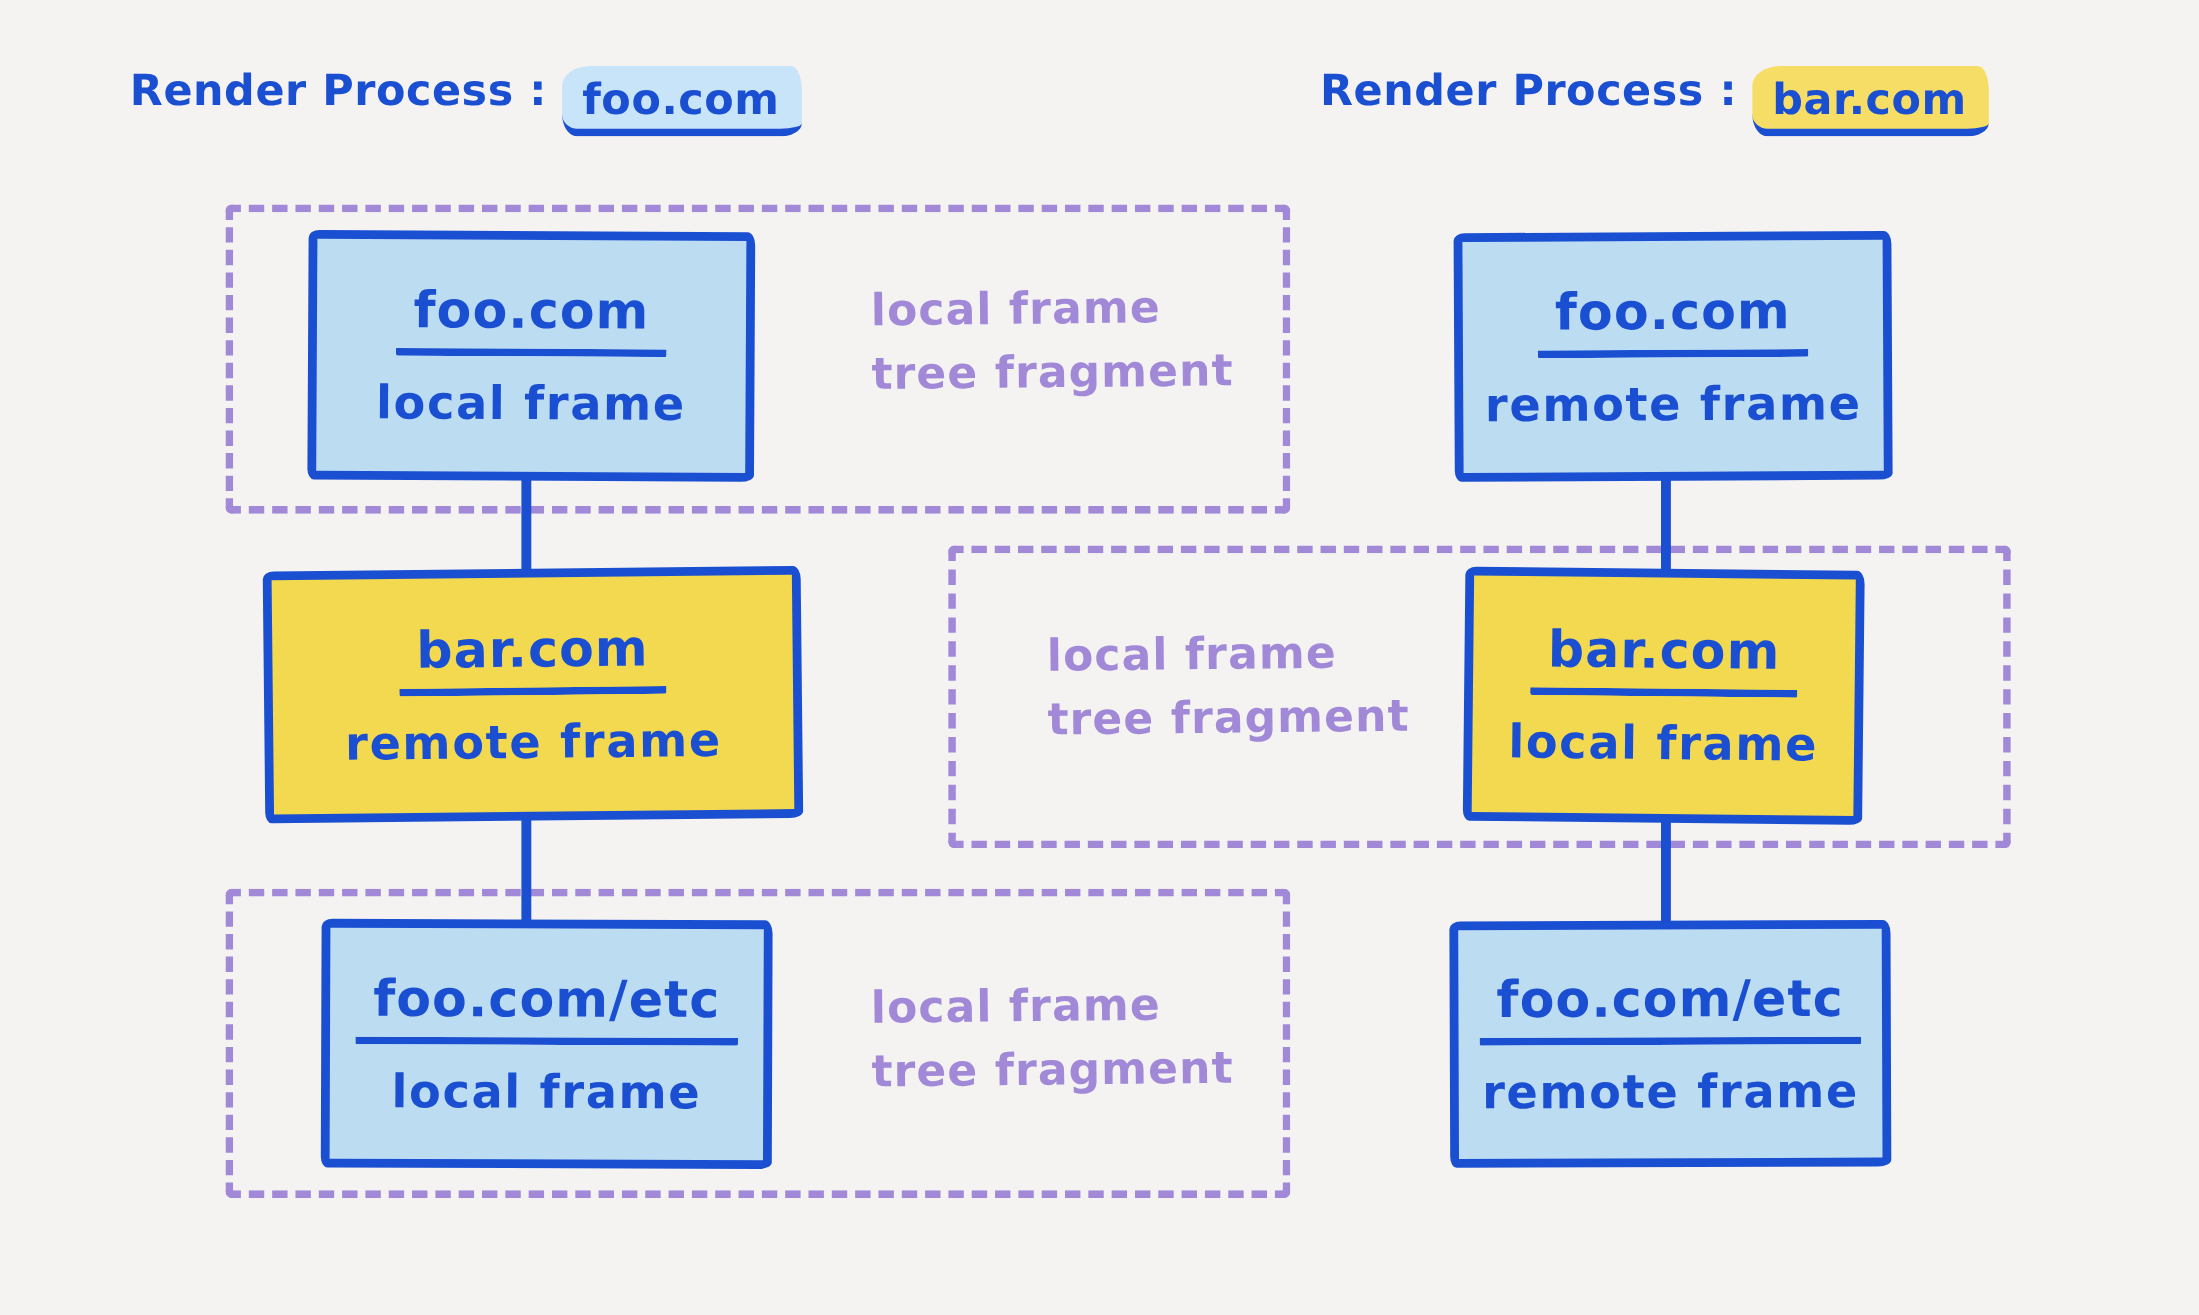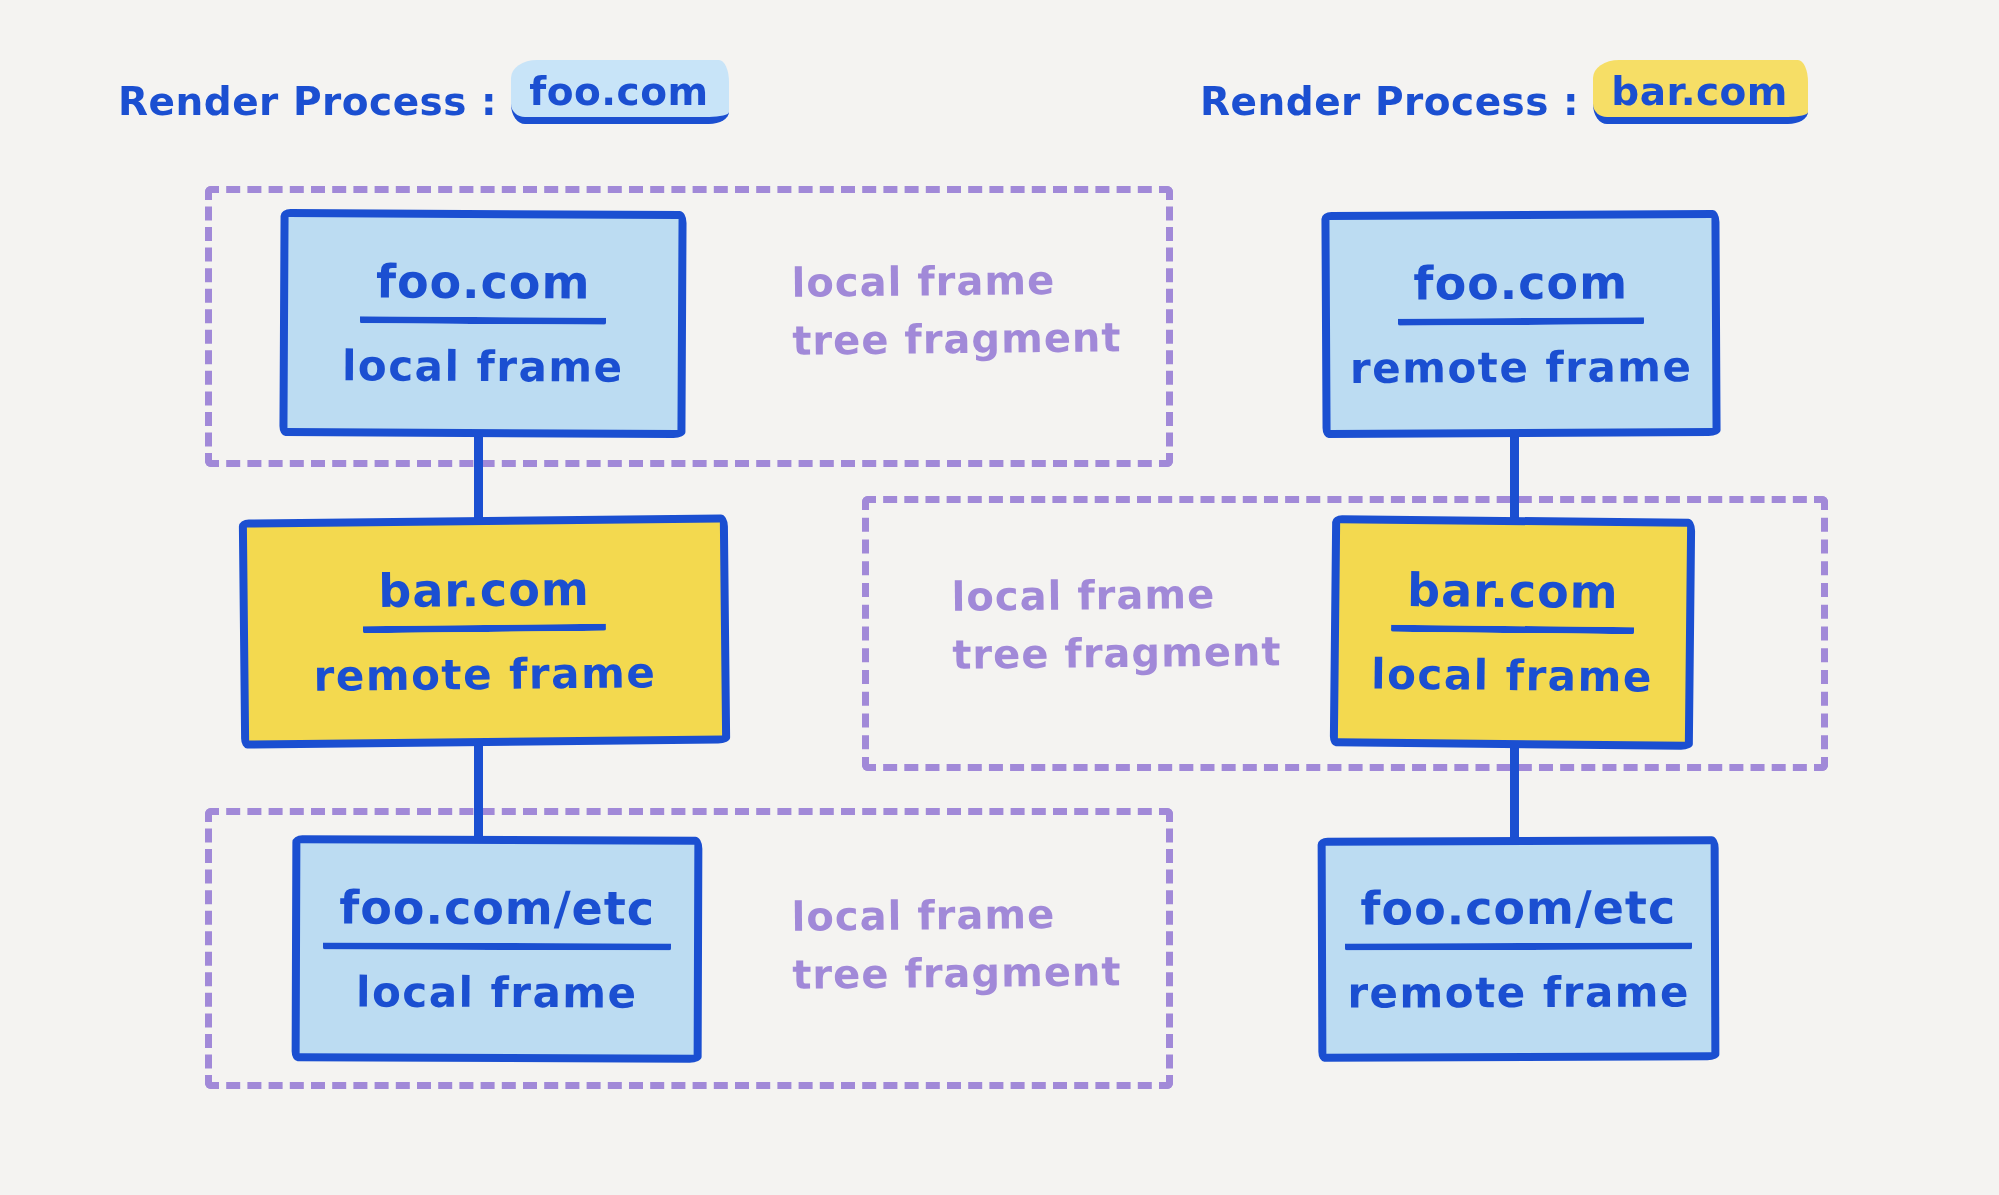--- a/index.html
+++ b/index.html
@@ -18,21 +18,21 @@
     position: relative;
     width: 1999px;
     height: 1195px;
     background: var(--bg);
     overflow: hidden;
   }
   
   .title {
     position: absolute;
     display: flex;
-    align-items: flex-end;
+    align-items: flex-start;
     gap: 14px;
     font-size: 39px;
     font-weight: bold;
     color: var(--ink);
     letter-spacing: 0.5px;
     white-space: nowrap;
   }
   #title-left  { left: 118px; top: 60px; }
   #title-right { left: 1200px; top: 60px; }
   .title .hl {

